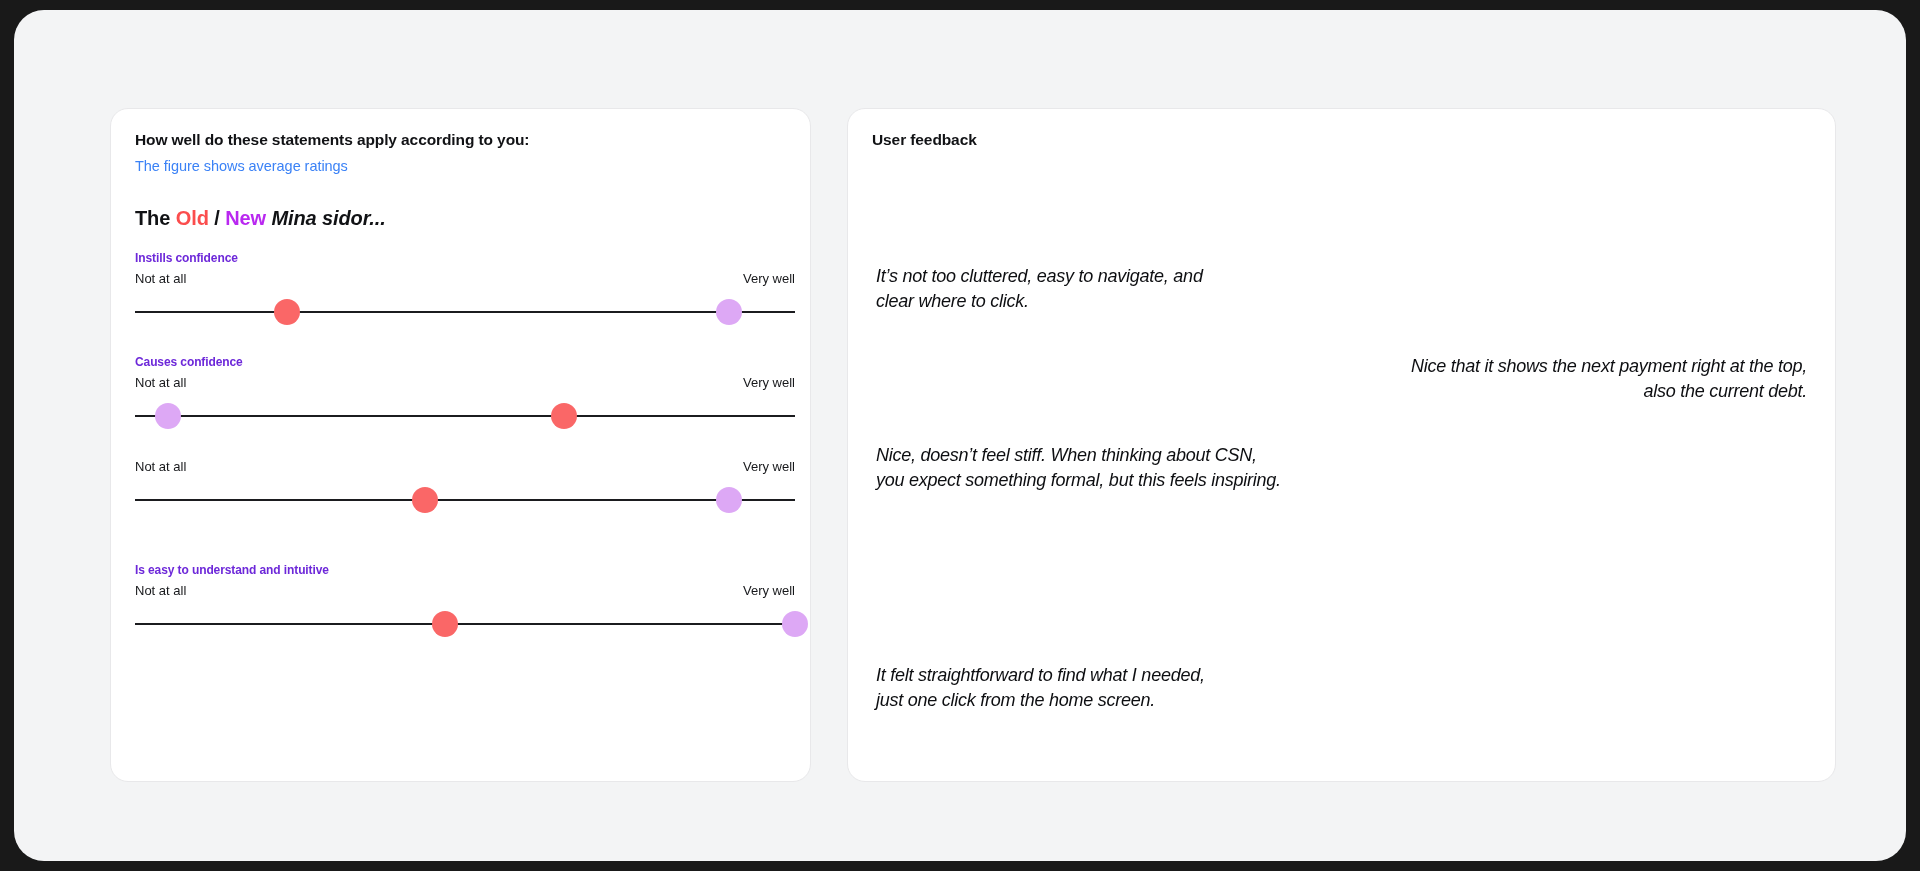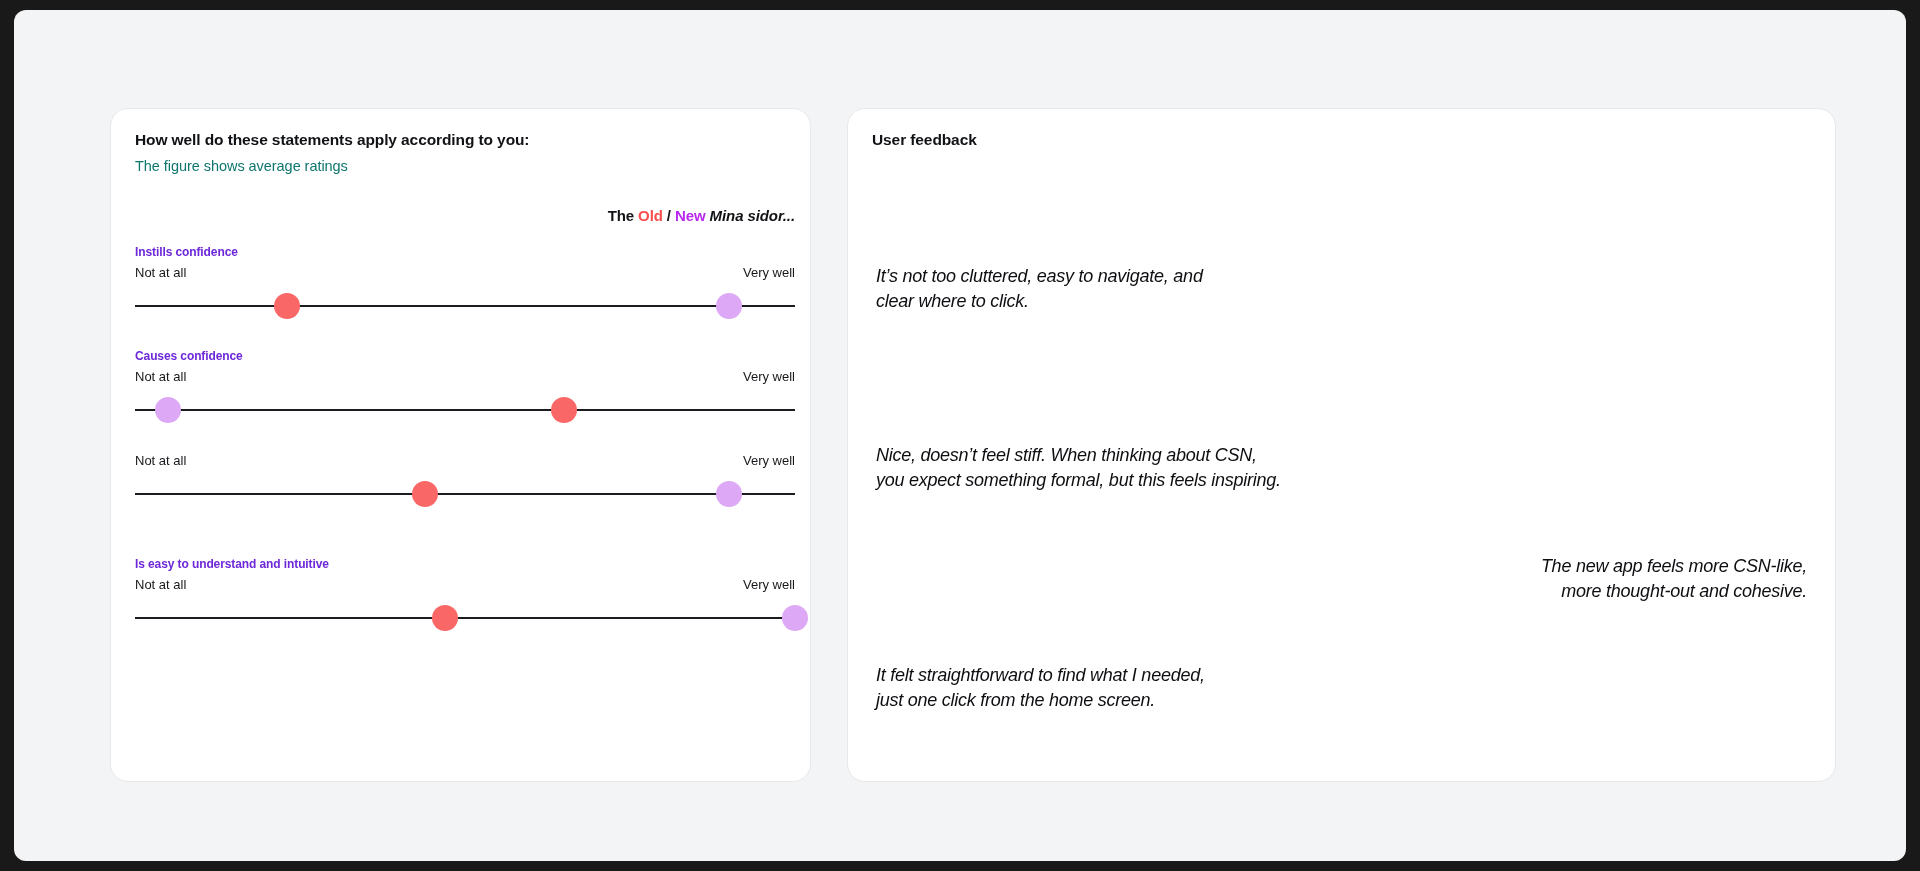--- a/index.html
+++ b/index.html
@@ -28,21 +28,21 @@
     justify-content: center;
   }
 
   .canvas {
     position: absolute;
     left: 14px;
     top: 10px;
     width: 1892px;
     height: 851px;
     background: #f3f4f5;
-    border-radius: 12px;
+    border-radius: 30px;
   }
 
   
   .card {
     position: absolute;
     background: #ffffff;
     border: 1px solid #e8e8ea;
     border-radius: 18px;
     top: 98px;
     height: 674px;
@@ -72,32 +72,31 @@
   
   .survey-body {
     position: absolute;
     left: 24px;
     top: 49px;
     width: 660px;
   }
 
   .survey-sub {
     font-size: 14.5px;
-    color: #0f766e;
+    color: #3b82f6;
     font-weight: normal;
     letter-spacing: -0.05px;
   }
 
   .legend-line {
     margin-top: 33px;
-    font-size: 15px;
+    font-size: 20px;
     font-weight: bold;
     color: #111215;
     letter-spacing: -0.1px;
-    text-align: right;
   }
   .legend-old  { color: #fb4d4d; }
   .legend-new  { color: #b928f0; }
   .legend-sep  { color: #111215; }
   .legend-ital { font-style: italic; font-weight: bold; color: #111215; }
 
   
   .slider-row {
     position: relative;
     margin-top: 21px;
@@ -244,23 +243,23 @@
 
       </div>
     </section>
 
     <section class="card card-right">
       <h1 class="card-title">User feedback</h1>
 
       <div class="quotes">
         <p class="quote quote-left" style="top: 82px;">It’s not too cluttered, easy to navigate, and
 clear where to click.</p>
+        <p class="quote quote-right" style="top: 172px;">Nice that it shows the next payment right at the top,
+also the current debt.</p>
         <p class="quote quote-left" style="top: 261px;">Nice, doesn’t feel stiff. When thinking about CSN,
 you expect something formal, but this feels inspiring.</p>
-        <p class="quote quote-right" style="top: 372px;">The new app feels more CSN-like,
-more thought-out and cohesive.</p>
         <p class="quote quote-left" style="top: 481px;">It felt straightforward to find what I needed,
 just one click from the home screen.</p>
       </div>
     </section>
 
   </div>
 </div>
 
 </body></html>

